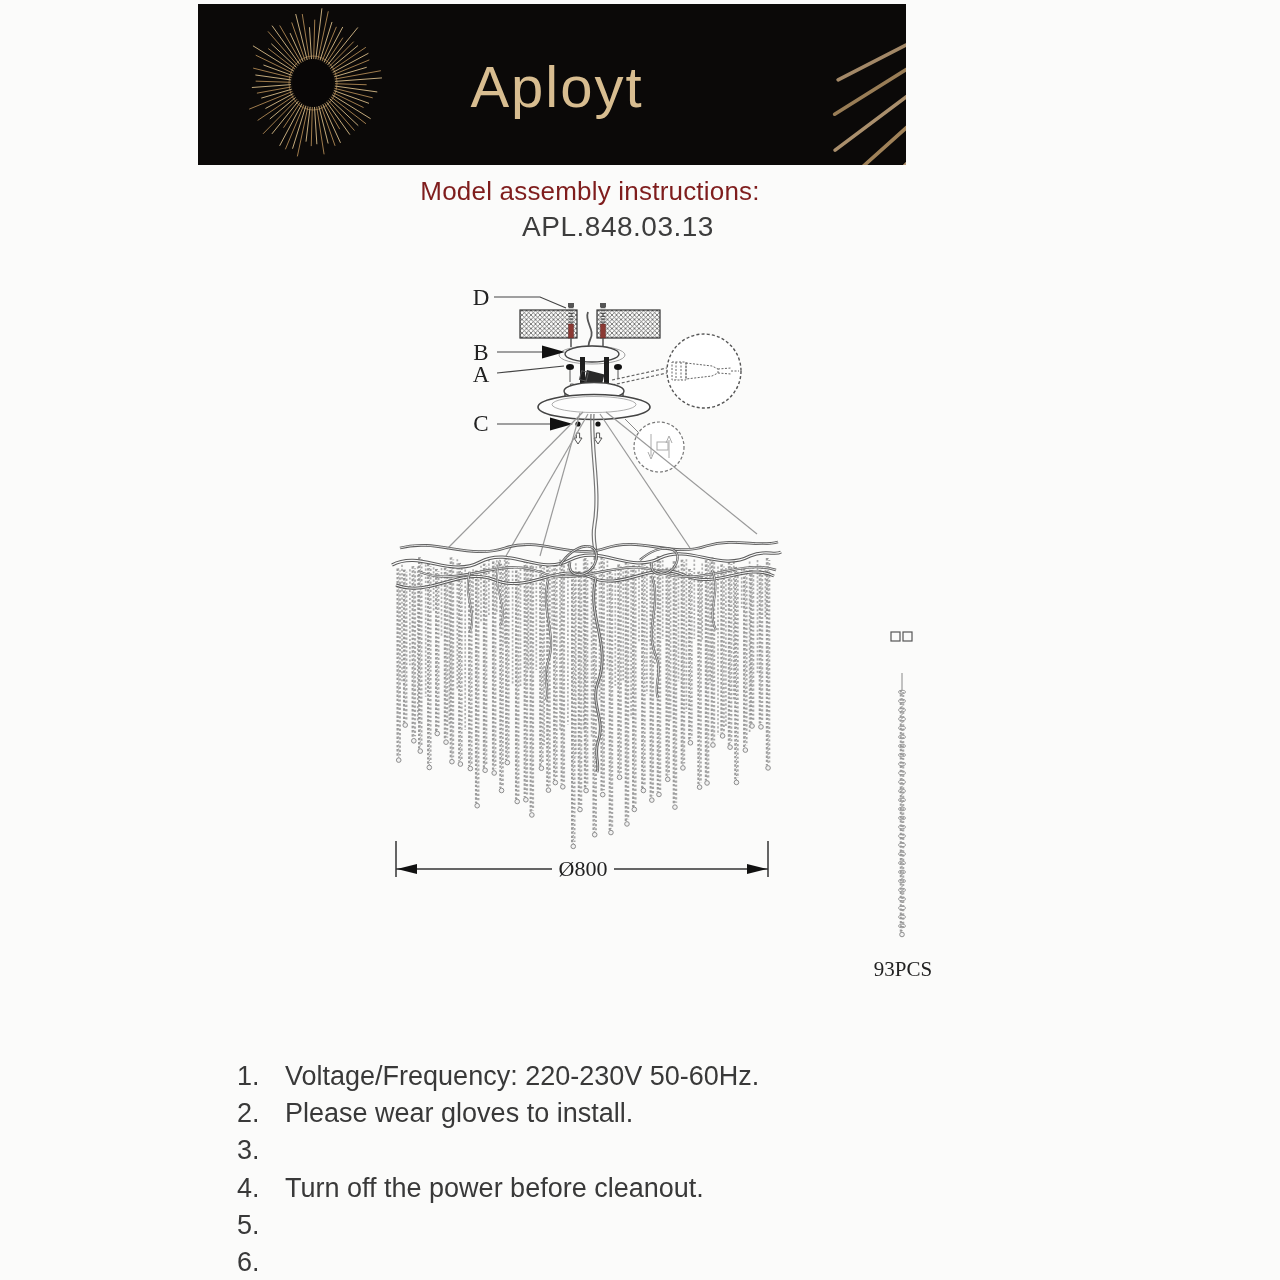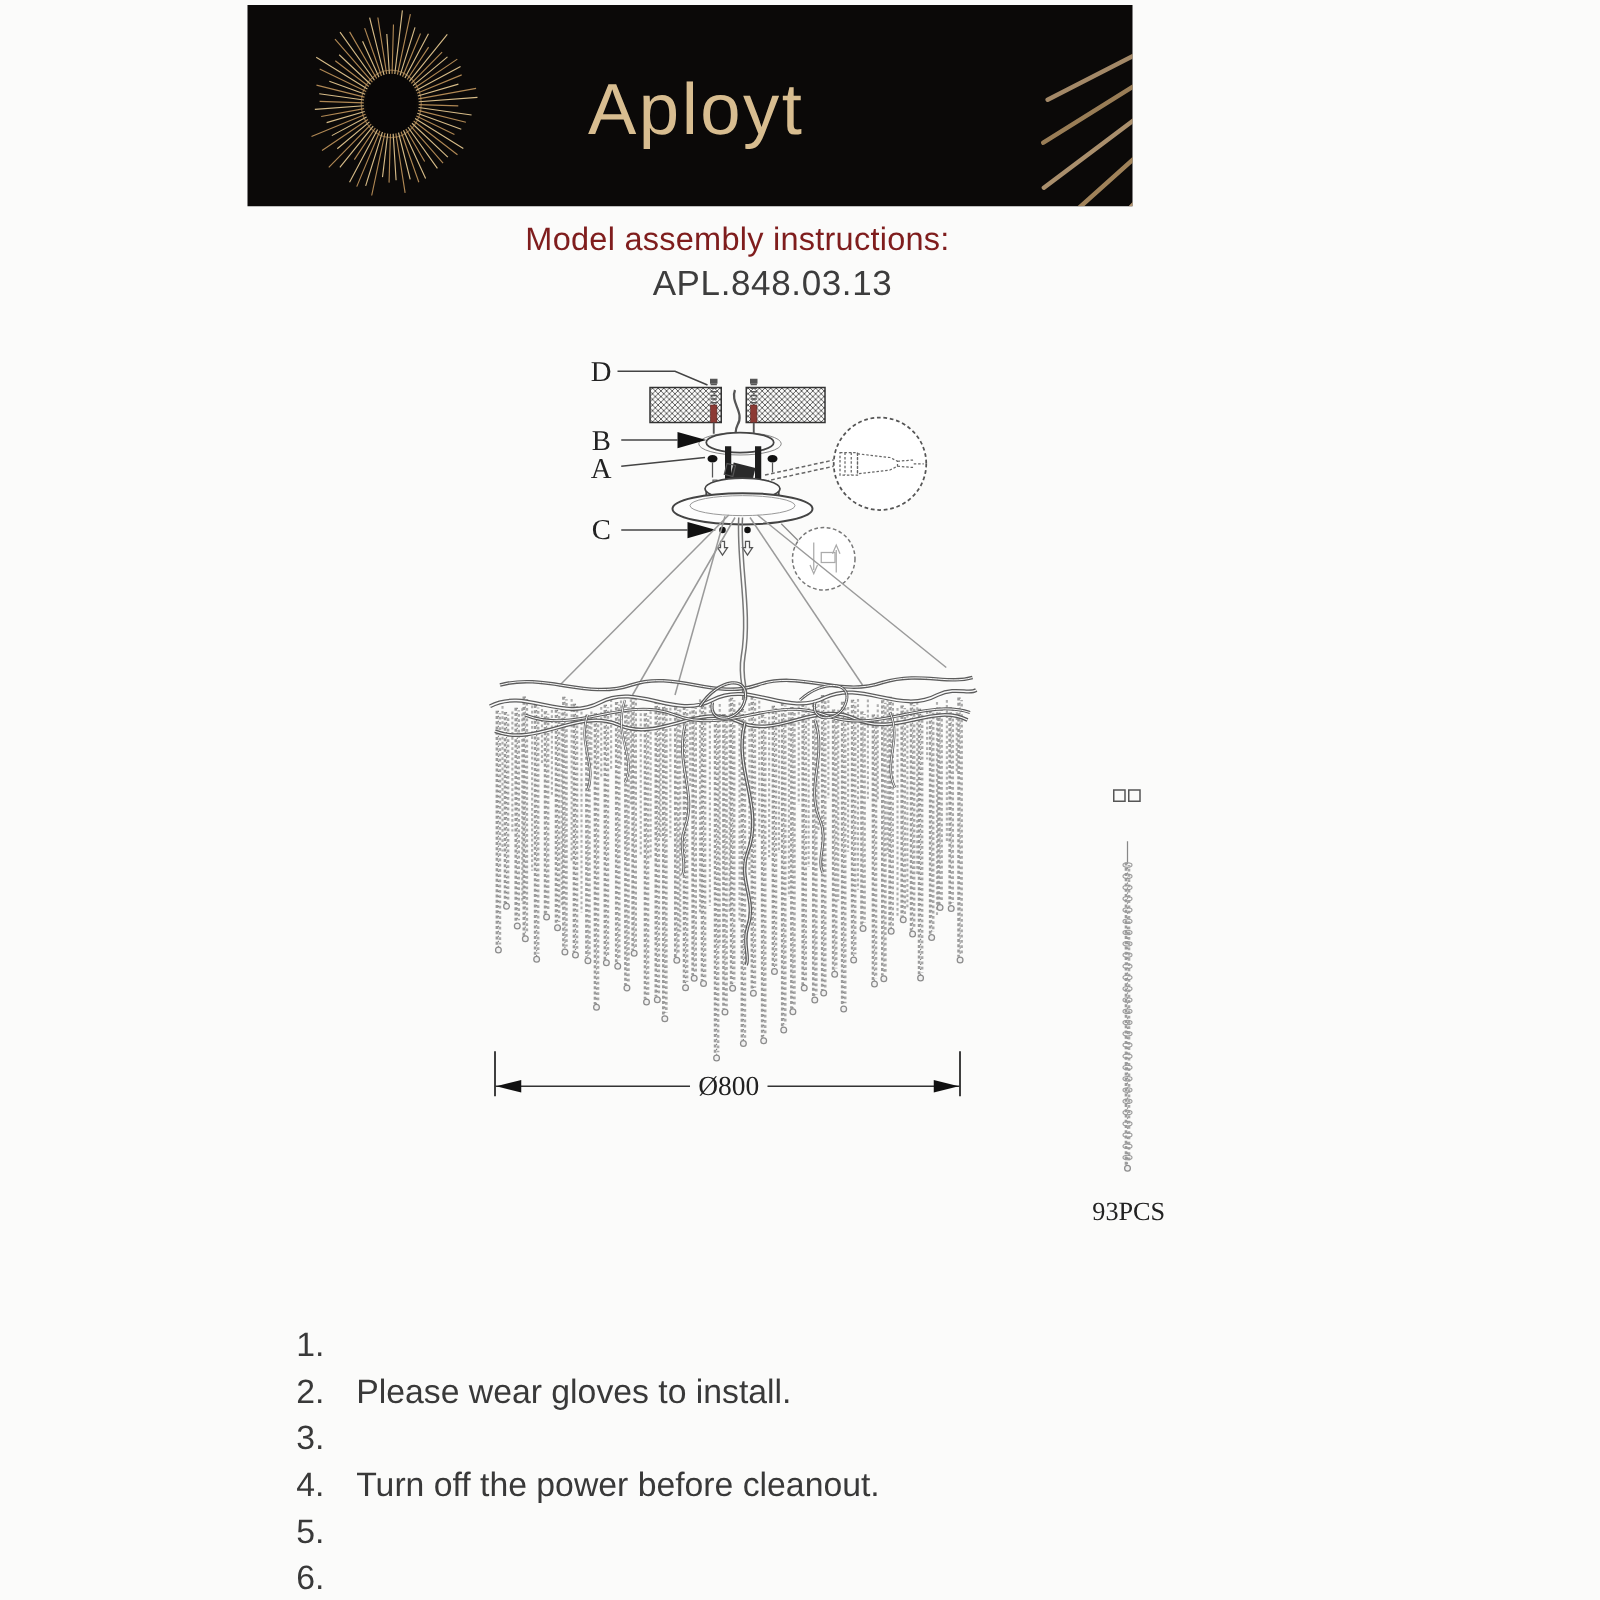--- a/index.html
+++ b/index.html
@@ -641,20 +641,21 @@
           <ellipse cx="902" cy="917" rx="3.6" ry="1.8" fill="none" stroke="#9a9a9a" stroke-width="0.9"></ellipse>
           <ellipse cx="902" cy="926" rx="3.6" ry="1.8" fill="none" stroke="#9a9a9a" stroke-width="0.9"></ellipse>
         </g>
       <text x="903" y="976" text-anchor="middle" class="serif" font-size="21" fill="#222">93PCS</text>
     </g>
   </svg>
 
   <ol class="instructions">
     <li>
       <span class="num">1.</span>
+      <span class="txt">Voltage/Frequency: 220-230V 50-60Hz.</span>
       </li>
     <li>
       <span class="num">2.</span>
       <span class="txt">Please wear gloves to install.</span>
       </li>
     <li>
       <span class="num">3.</span>
       </li>
     <li>
       <span class="num">4.</span>

